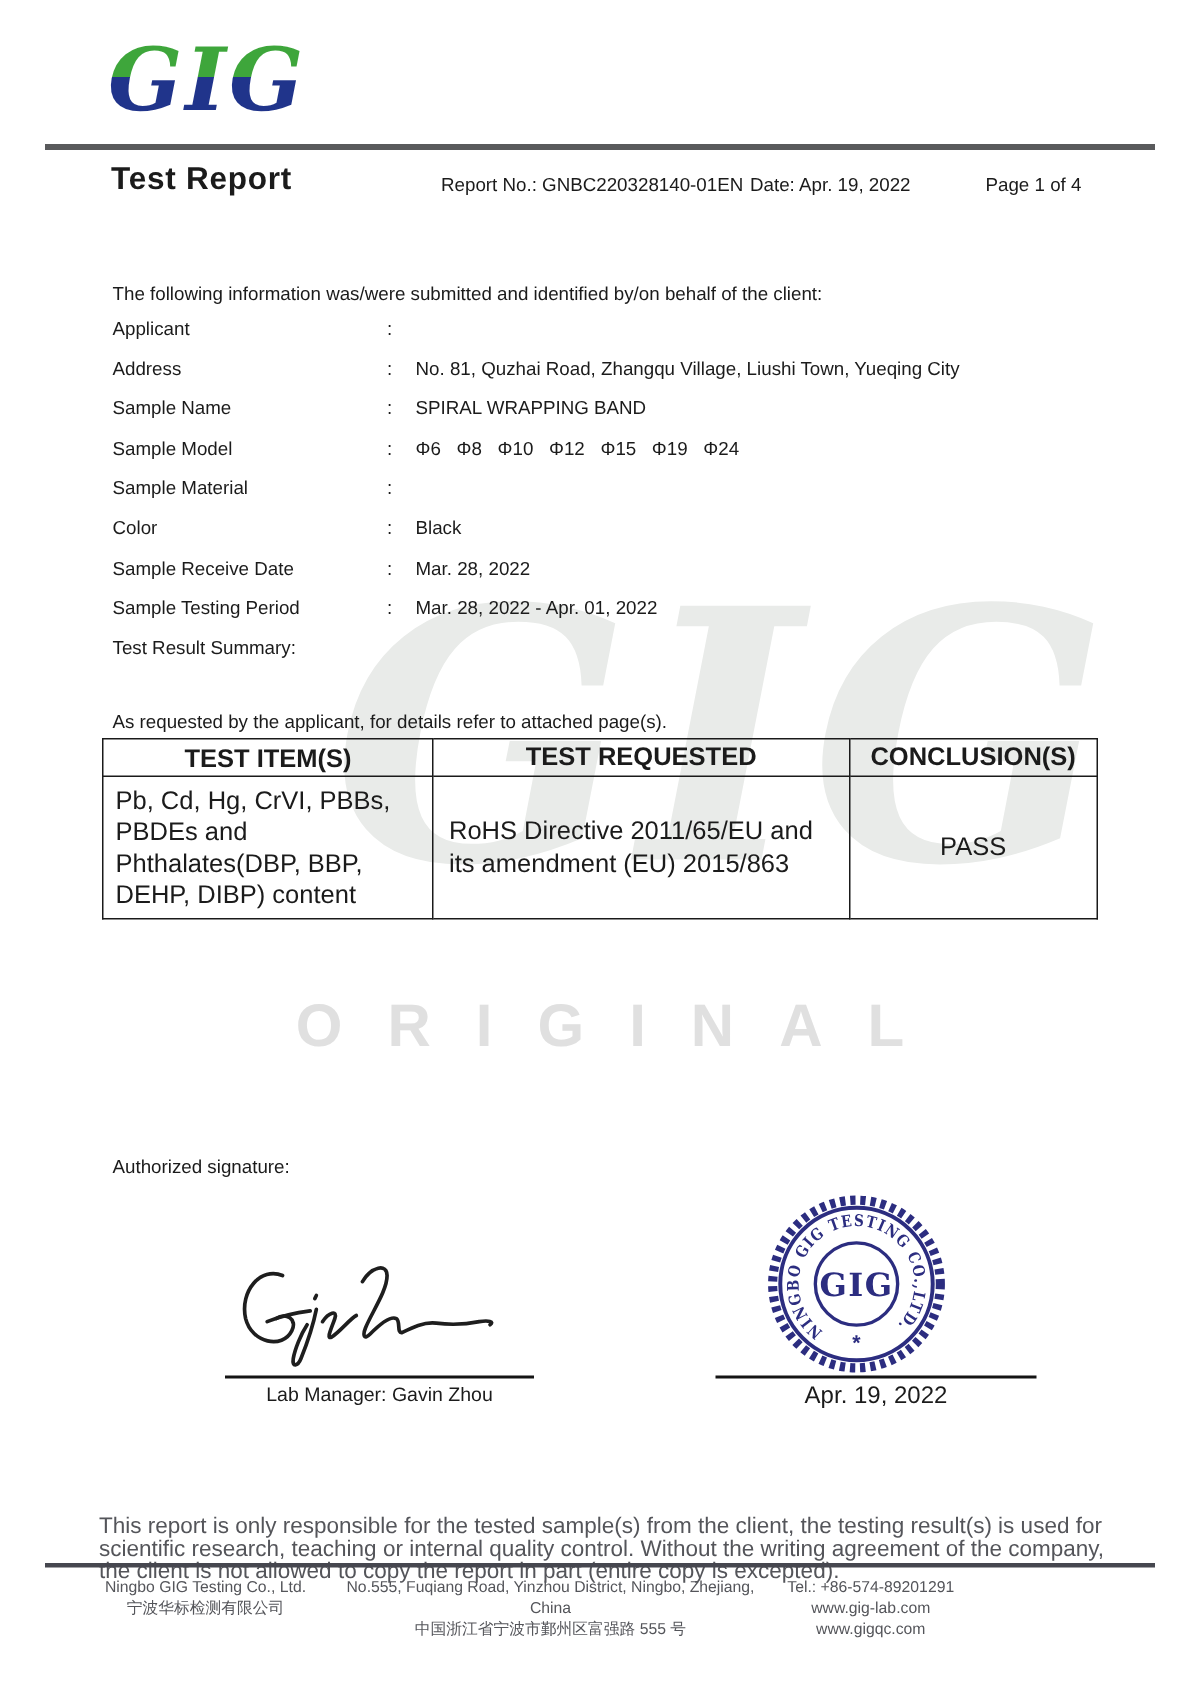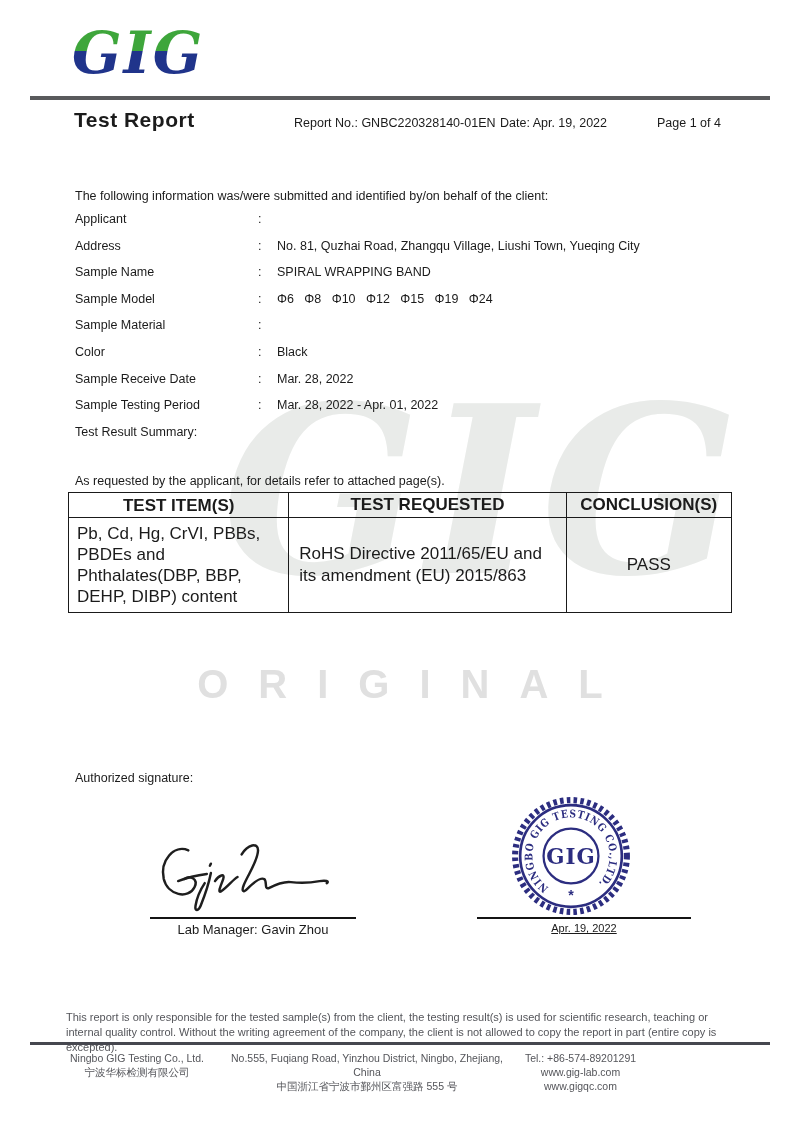--- a/index.html
+++ b/index.html
@@ -48,24 +48,24 @@
     position:absolute; left:0; width:800px; top:662px; z-index:0;
     text-align:center; font-weight:bold; font-size:40px;
     letter-spacing:30px; text-indent:30px; color:#e0e0e0;
   }
   
   .auth { position:absolute; left:75px; top:771px; font-size:12.5px; }
   .sig-svg { position:absolute; left:152px; top:836px; z-index:1; }
   .sig-line-left  { position:absolute; left:150px; top:917px; width:206px; height:2px; background:#141414; }
   .sig-line-right { position:absolute; left:477px; top:917px; width:214px; height:2px; background:#141414; }
   .sig-caption-left  { position:absolute; left:150px; top:922px; width:206px; text-align:center; font-size:13px; }
-  .sig-caption-right { position:absolute; left:477px; top:922px; width:214px; text-align:center; font-size:11px;text-decoration:underline; }
+  .sig-caption-right { position:absolute; left:477px; top:922px; width:214px; text-align:center; font-size:16px; }
   .stamp { position:absolute; left:510px; top:794px; z-index:1; }
   
-  .disclaimer { position:absolute; left:66px; top:1010px; width:674px; font-size:11px; line-height:15px; color:#54555a; }
+  .disclaimer { position:absolute; left:66px; top:1010px; width:674px; font-size:15px; line-height:15px; color:#54555a; }
   .bottom-rule { position:absolute; left:30px; right:30px; top:1042px; height:3px; background:#46474f; }
   .f-col { position:absolute; top:1051px; text-align:center; font-size:10.5px; line-height:14px; color:#54555a; }
   .f-col1 { left:52px;  width:170px; }
   .f-col2 { left:222px; width:290px; }
   .f-col3 { left:513px; width:135px; }
 </style>
 </head>
 <body>
 
 <div class="page">

